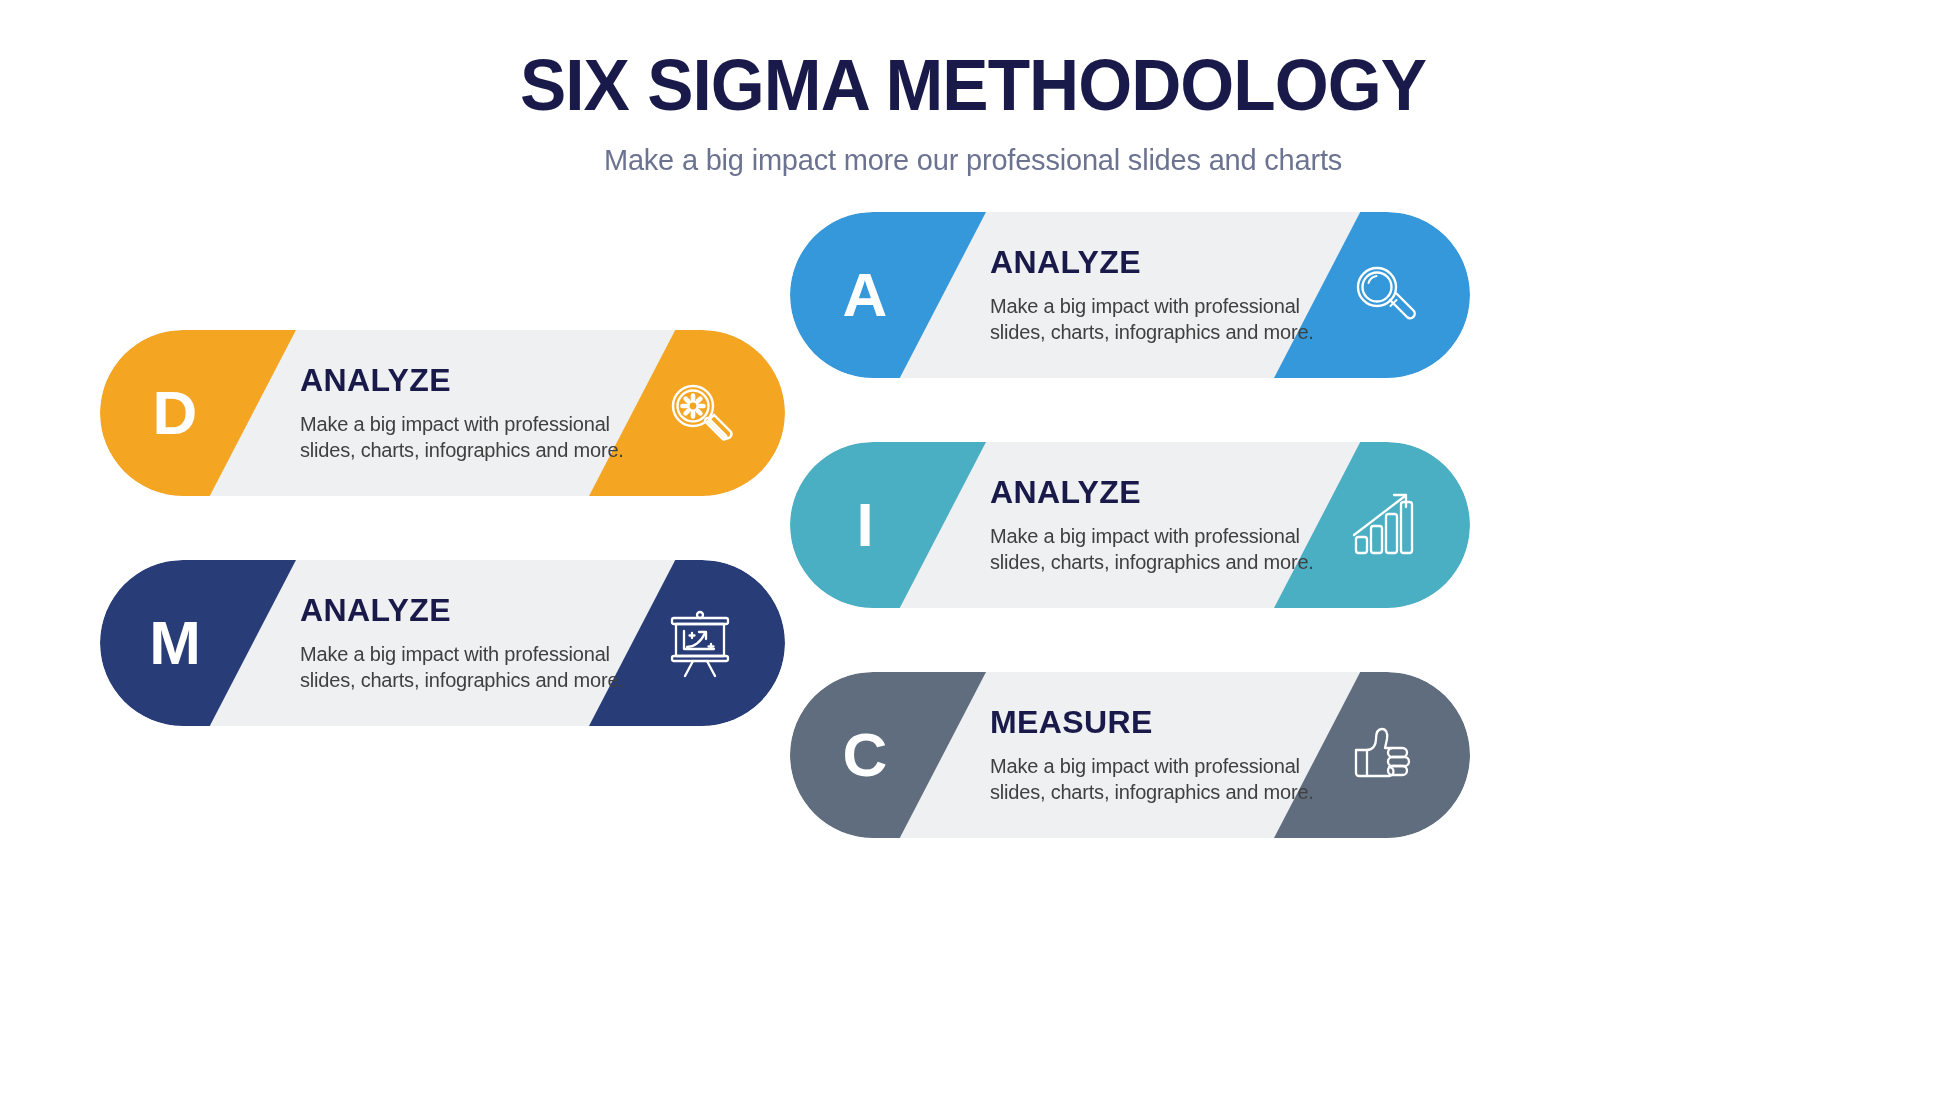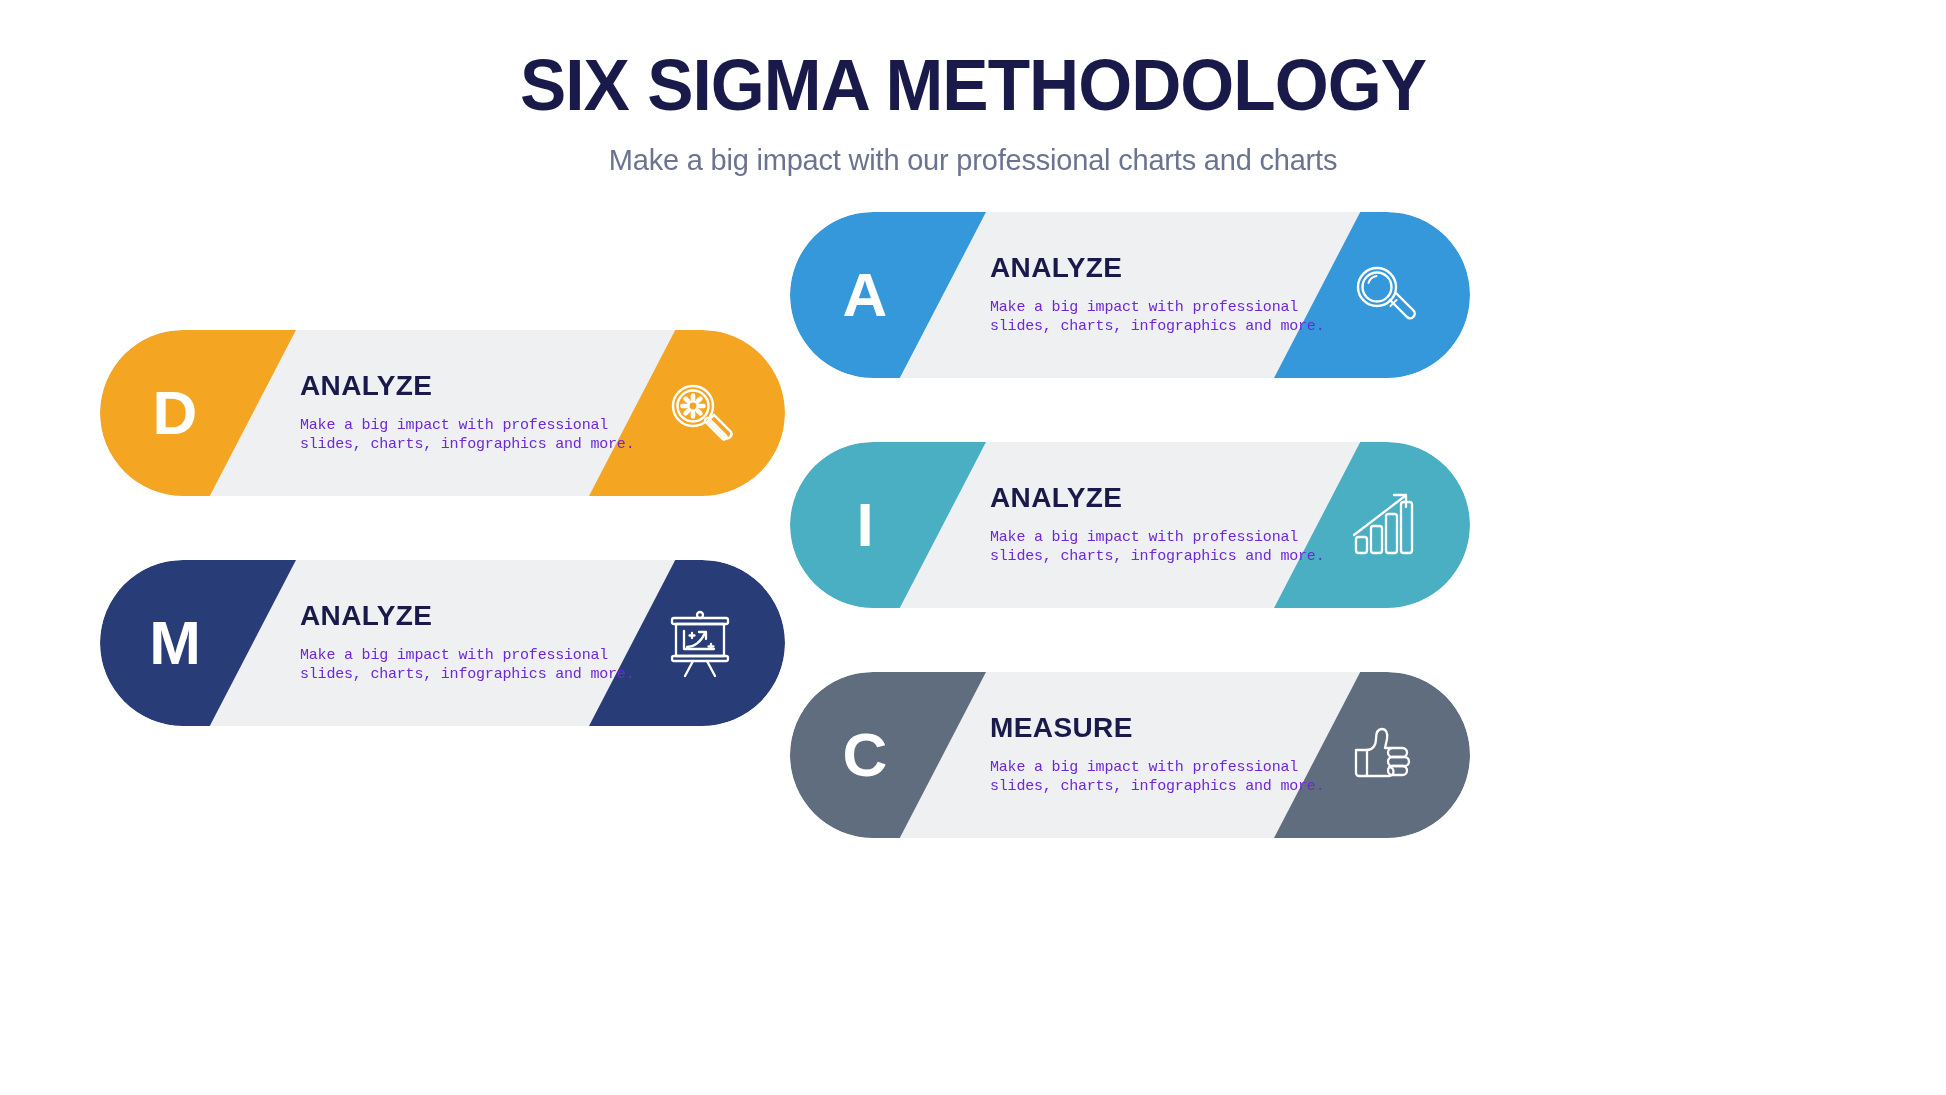--- a/index.html
+++ b/index.html
@@ -80,51 +80,50 @@
 
   .text-block {
     position:absolute;
     top:0; height:100%;
     left:200px;
     display:flex;
     flex-direction:column;
     justify-content:center;
   }
   .pill-title {
-    font-size:28px;
+    font-size:32px;
     font-weight:bold;
     color:#191a4a;
     letter-spacing:0.4px;
     line-height:1.1;
     margin-bottom:14px;
   }
   .pill-desc {
-    font-size:15px;
-    color:#6d28d9;
+    font-size:20px;
+    color:#404040;
     line-height:1.28;
     letter-spacing:-0.2px;
     white-space:pre-line;
-    font-family:Liberation Mono, monospace;
   }
 
   
   #pill-define  { left:100px;  top:330px; width:685px; }
   #pill-measure { left:100px;  top:560px; width:685px; }
   #pill-analyze { left:790px;  top:212px; width:680px; }
   #pill-improve { left:790px;  top:442px; width:680px; }
   #pill-control { left:790px;  top:672px; width:680px; }
 </style>
 </head>
 <body>
 
 <div id="stage">
 
   <div class="header">
     <div class="title">SIX SIGMA METHODOLOGY</div>
-    <div class="subtitle">Make a big impact with our professional charts and charts</div>
+    <div class="subtitle">Make a big impact more our professional slides and charts</div>
   </div>
 
   <div class="pill" id="pill-define">
     <div class="pill-body">
       <div class="cap-left" style="background:#F4A623"></div>
       <div class="cap-right" style="background:#F4A623"></div>
     </div>
     <div class="letter">D</div>
     <div class="text-block" style="width:430px">
       <div class="pill-title">ANALYZE</div>

